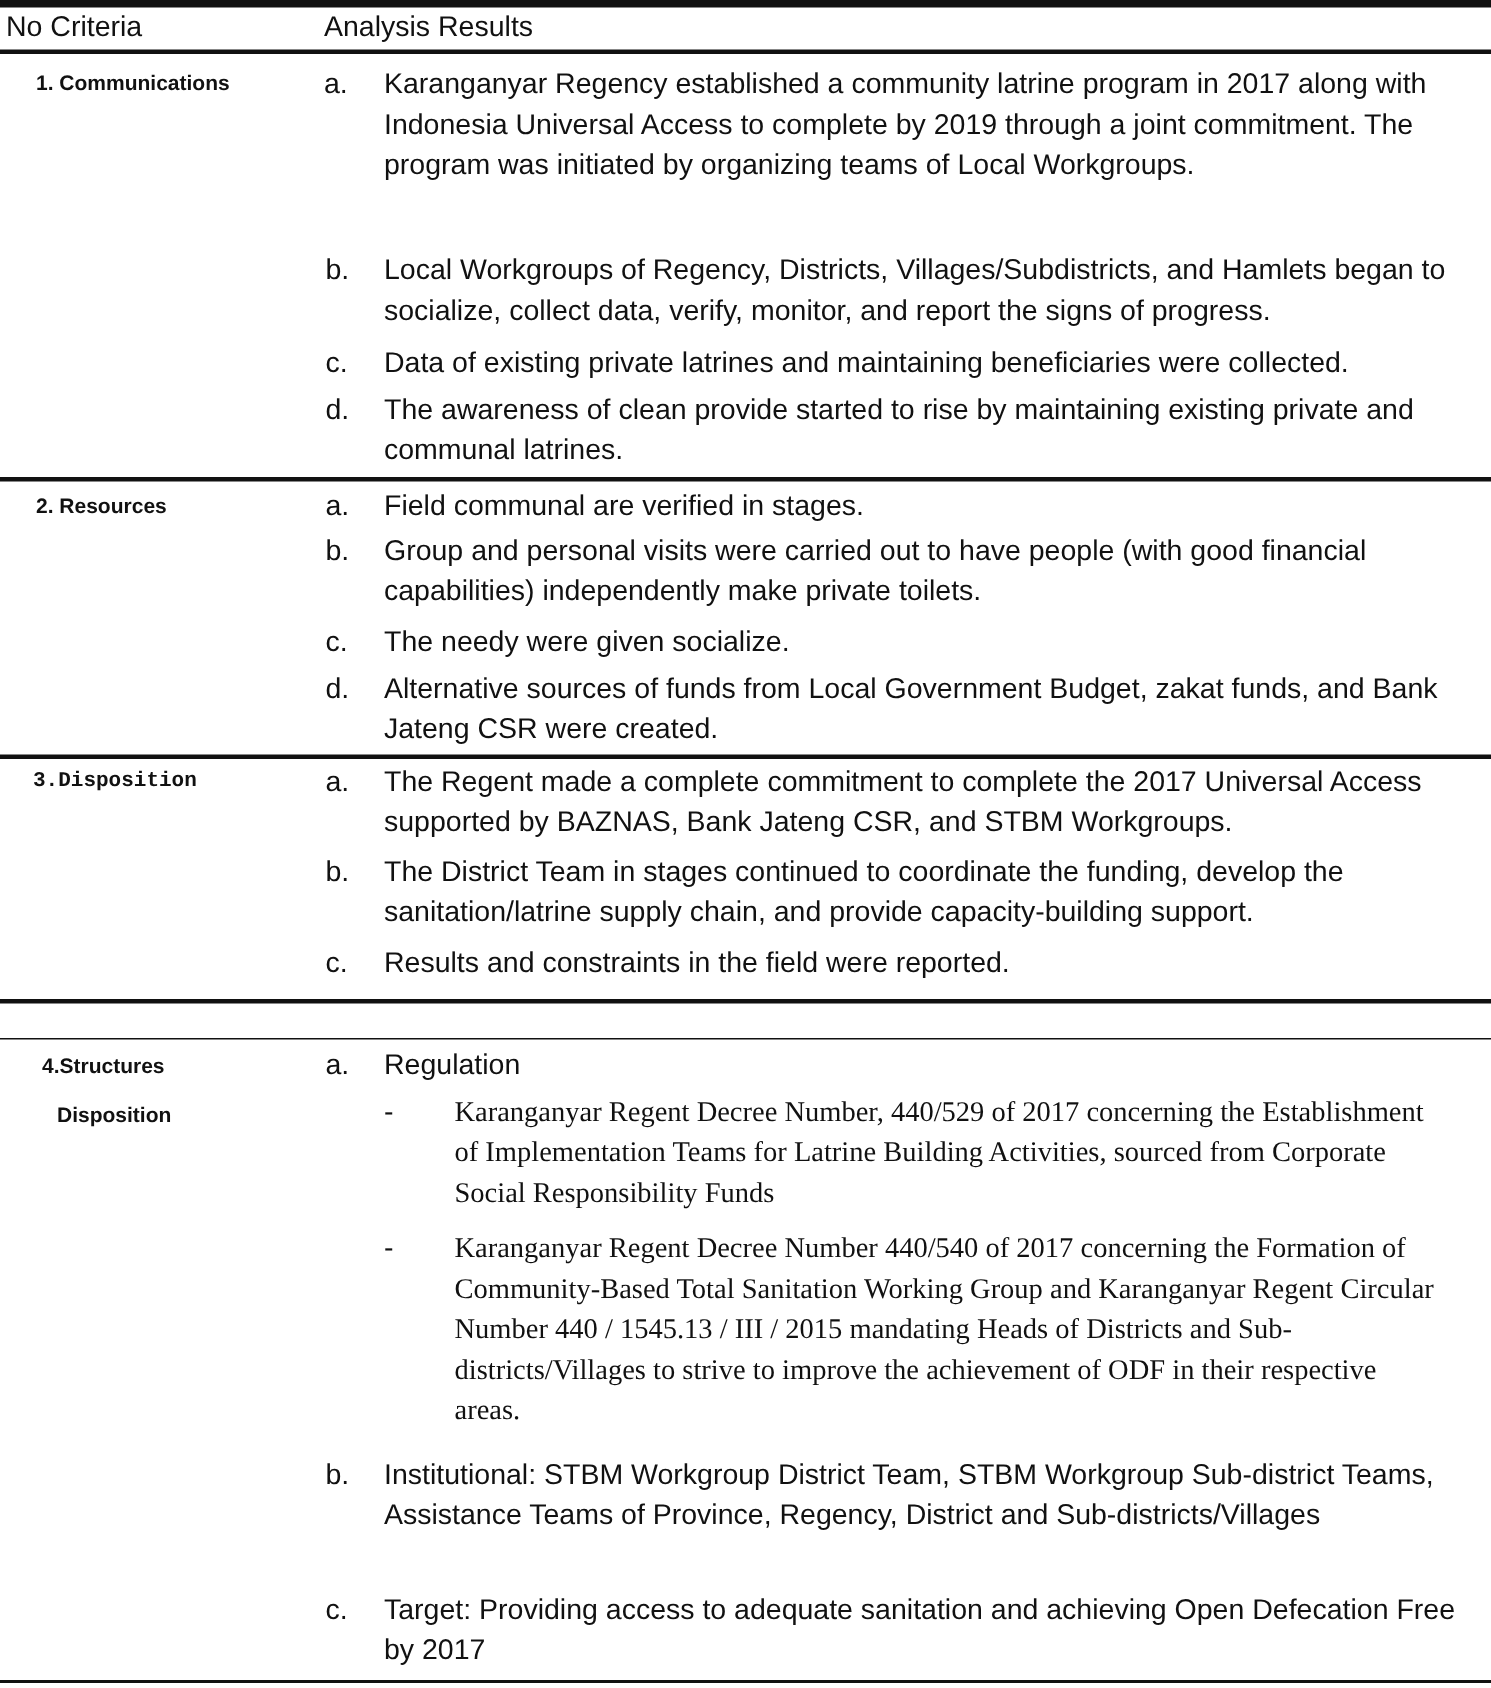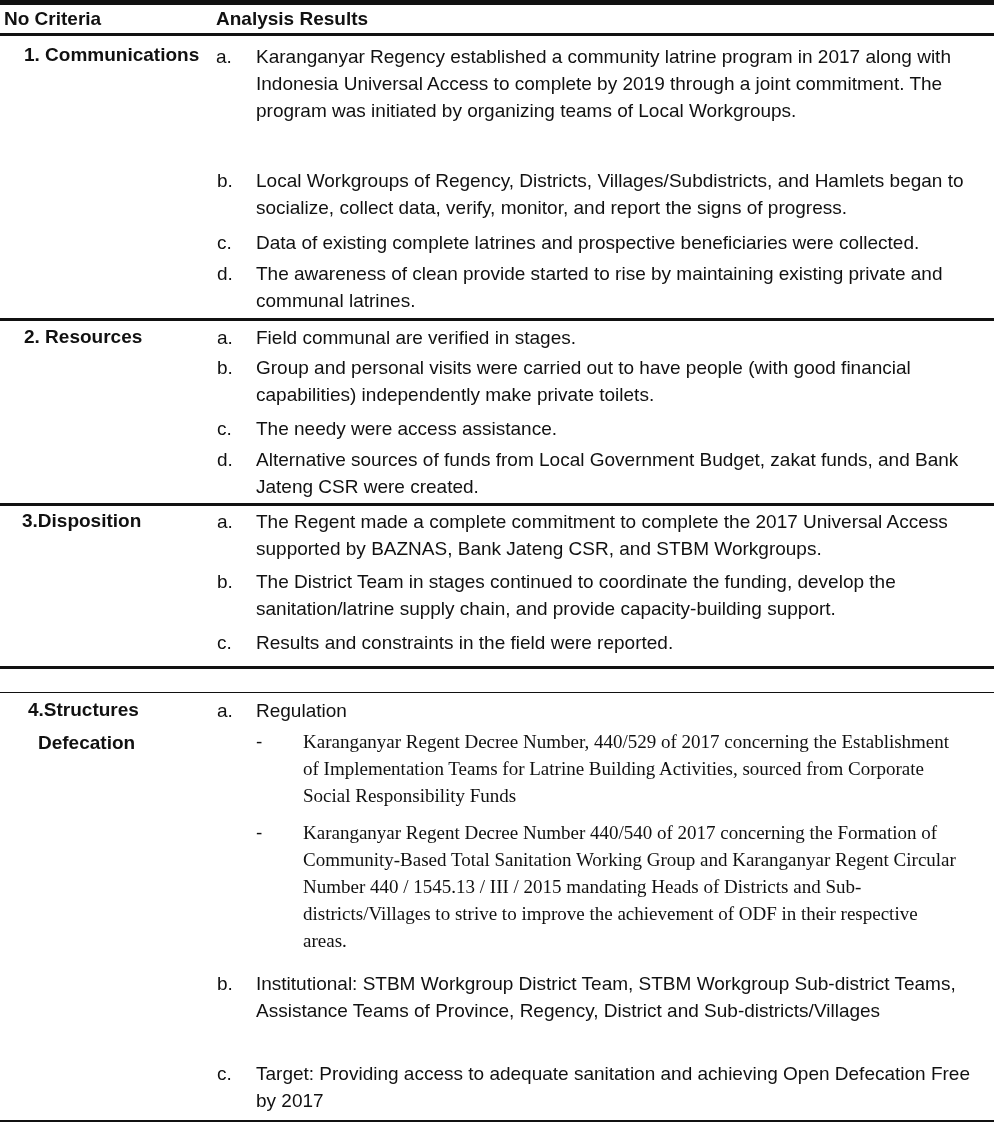--- a/index.html
+++ b/index.html
@@ -1,25 +1,25 @@
 <!DOCTYPE html>
 <html><head>
 <meta charset="utf-8">
 <style>
   html, body { margin: 0; padding: 0; background: #ffffff; }
   body {
     width: 994px; height: 1125px; overflow: hidden; position: relative;
     font-family: "Liberation Sans", sans-serif; color: #111; font-size: 19px;
   }
   .topline { position: absolute; left: 0; top: 0; width: 994px; height: 5px; background: #111; }
-  .header { position: absolute; left: 0; top: 6px; width: 828px; height: 26px; font-weight: bold; font-size: 19px; }
+  .header { position: absolute; left: 0; top: 6px; width: 828px; height: 26px; font-weight: normal; font-size: 19px; }
   .header .c1 { position: absolute; left: 4px; top: 2px; }
   .header .c2 { position: absolute; left: 216px; top: 2px; }
   .hline { position: absolute; left: 0; width: 994px; background: #111; }
-  .crit { position: absolute; font-weight: bold; font-size: 19px; line-height: 30px; }
+  .crit { position: absolute; font-weight: bold; font-size: 14px; line-height: 30px; }
   .item { position: absolute; left: 0; width: 994px; font-size: 19px; line-height: 27px; }
   .item .lbl { position: absolute; left: 217px; }
   .item .txt { position: absolute; left: 256px; width: 725px; }
   .item.sub .lbl { left: 256px; }
   .item.sub .txt { left: 303px; width: 660px; font-family: Liberation Serif, serif; }
   .item.first .lbl { left: 216px; }
 </style>
 </head>
 <body>
 
@@ -36,71 +36,71 @@
   <div class="item first" style="top:43px;">
     <span class="lbl">a.</span>
     <span class="txt">Karanganyar Regency established a community latrine program in 2017 along with Indonesia Universal Access to complete by 2019 through a joint commitment. The program was initiated by organizing teams of Local Workgroups.</span>
   </div>
   <div class="item" style="top:167px;">
     <span class="lbl">b.</span>
     <span class="txt">Local Workgroups of Regency, Districts, Villages/Subdistricts, and Hamlets began to socialize, collect data, verify, monitor, and report the signs of progress.</span>
   </div>
   <div class="item" style="top:229px;">
     <span class="lbl">c.</span>
-    <span class="txt">Data of existing complete latrines and prospective beneficiaries were collected.</span>
+    <span class="txt">Data of existing private latrines and maintaining beneficiaries were collected.</span>
   </div>
   <div class="item" style="top:260px;">
     <span class="lbl">d.</span>
     <span class="txt">The awareness of clean provide started to rise by maintaining existing private and communal latrines.</span>
   </div>
 </div>
 <div class="hline" style="top:318px;height:3px;"></div>
 
 <div>
   <div class="crit" style="left:24px;top:322px;text-align:center;">2. Resources</div>
   <div class="item" style="top:324px;">
     <span class="lbl">a.</span>
     <span class="txt">Field communal are verified in stages.</span>
   </div>
   <div class="item" style="top:354px;">
     <span class="lbl">b.</span>
     <span class="txt">Group and personal visits were carried out to have people (with good financial capabilities) independently make private toilets.</span>
   </div>
   <div class="item" style="top:415px;">
     <span class="lbl">c.</span>
-    <span class="txt">The needy were access assistance.</span>
+    <span class="txt">The needy were given socialize.</span>
   </div>
   <div class="item" style="top:446px;">
     <span class="lbl">d.</span>
     <span class="txt">Alternative sources of funds from Local Government Budget, zakat funds, and Bank Jateng CSR were created.</span>
   </div>
 </div>
 <div class="hline" style="top:503px;height:3px;"></div>
 
 <div>
-  <div class="crit" style="left:22px;top:506px;">3.Disposition</div>
+  <div class="crit" style="left:22px;top:506px;font-family:Liberation Mono, monospace;">3.Disposition</div>
   <div class="item" style="top:508px;">
     <span class="lbl">a.</span>
     <span class="txt">The Regent made a complete commitment to complete the 2017 Universal Access supported by BAZNAS, Bank Jateng CSR, and STBM Workgroups.</span>
   </div>
   <div class="item" style="top:568px;">
     <span class="lbl">b.</span>
     <span class="txt">The District Team in stages continued to coordinate the funding, develop the sanitation/latrine supply chain, and provide capacity-building support.</span>
   </div>
   <div class="item" style="top:629px;">
     <span class="lbl">c.</span>
     <span class="txt">Results and constraints in the field were reported.</span>
   </div>
 </div>
 <div class="hline" style="top:666px;height:3px;"></div>
 <div class="hline" style="top:692px;height:1px;"></div>
 
 <div>
   <div class="crit" style="left:28px;top:695px;">4.Structures</div>
-  <div class="crit" style="left:38px;top:728px;">Defecation</div>
+  <div class="crit" style="left:38px;top:728px;">Disposition</div>
   <div class="item" style="top:697px;">
     <span class="lbl">a.</span>
     <span class="txt">Regulation</span>
   </div>
   <div class="item sub" style="top:728px;">
     <span class="lbl">-</span>
     <span class="txt">Karanganyar Regent Decree Number, 440/529 of 2017 concerning the Establishment of Implementation Teams for Latrine Building Activities, sourced from Corporate Social Responsibility Funds</span>
   </div>
   <div class="item sub" style="top:819px;">
     <span class="lbl">-</span>

